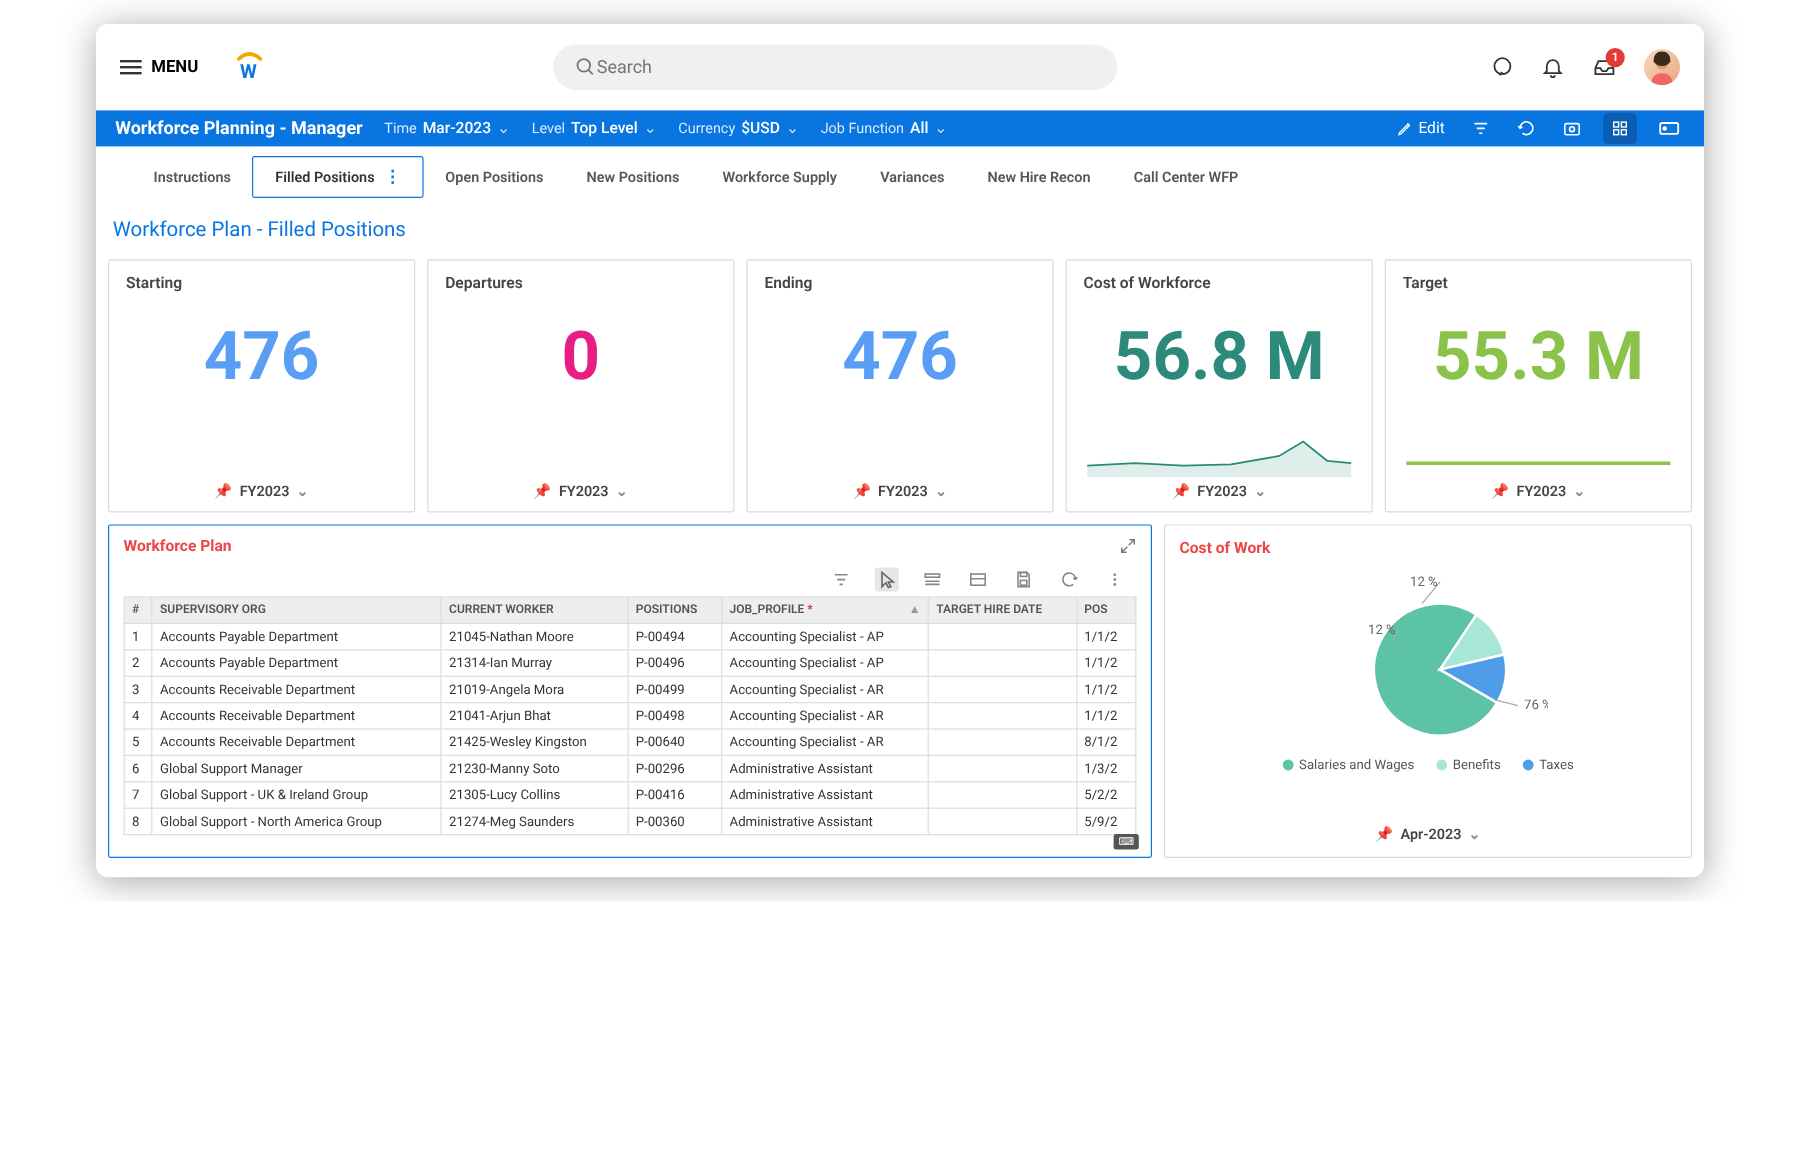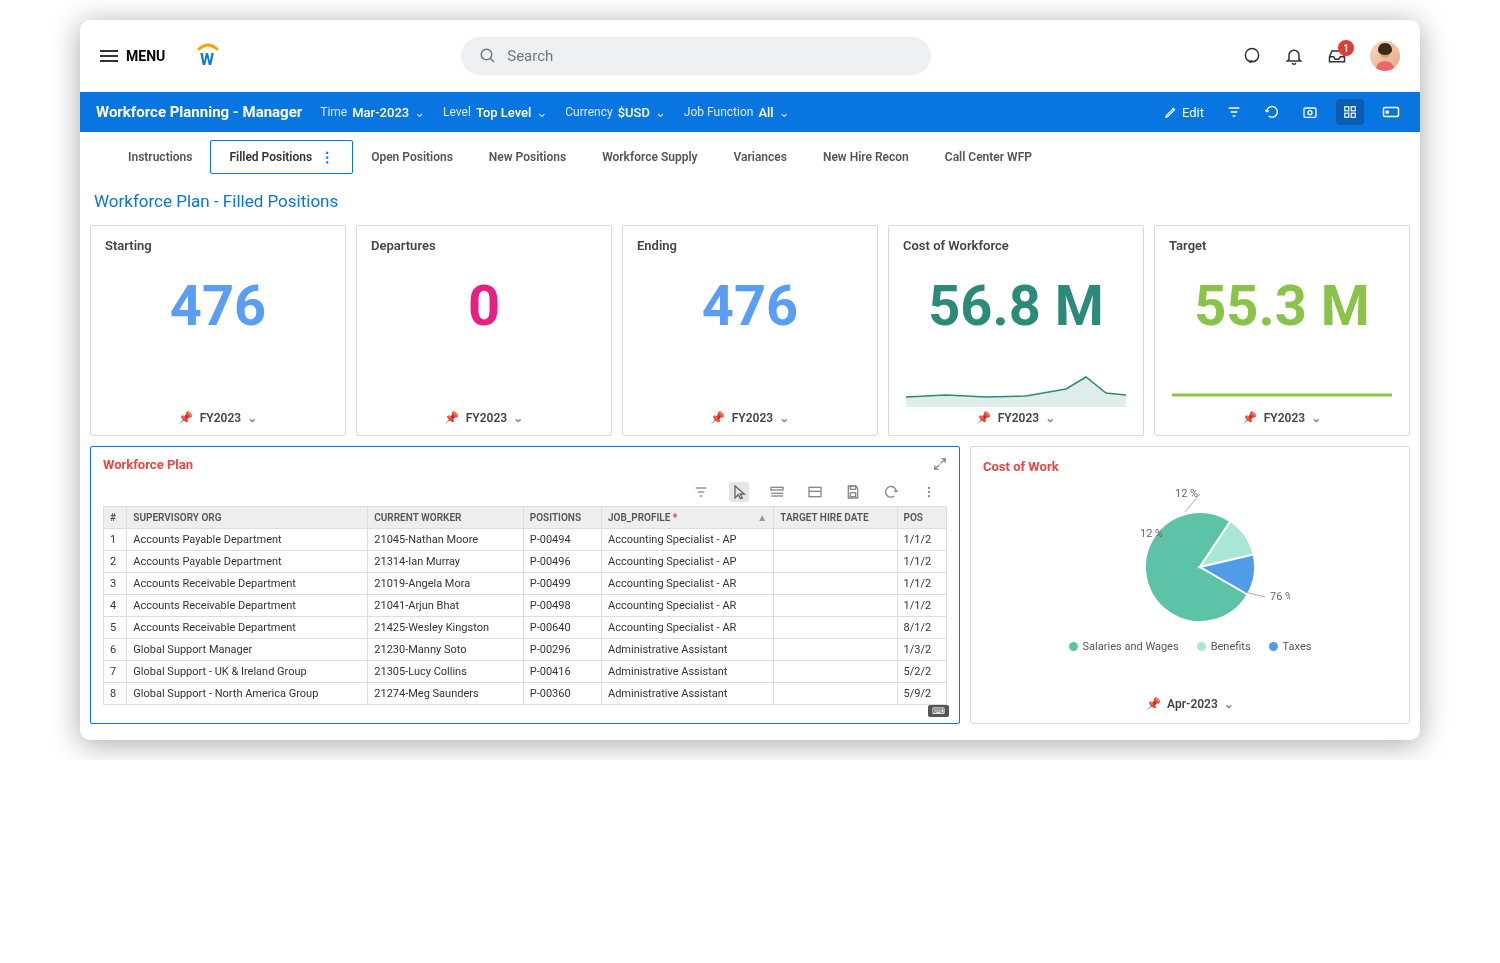--- a/index.html
+++ b/index.html
@@ -4,27 +4,27 @@
 <style>
 *{box-sizing:border-box;margin:0;padding:0;font-family:-apple-system,BlinkMacSystemFont,"Segoe UI",Roboto,sans-serif}
 body{background:#fff;padding:20px}
 .frame{width:1340px;margin:0 auto;background:#fff;border-radius:10px;box-shadow:0 4px 30px rgba(0,0,0,.35);overflow:hidden;}
 .topbar{display:flex;align-items:center;padding:17px 20px;gap:18px}
 .menu-btn{display:flex;align-items:center;gap:8px;font-weight:700;font-size:14px;cursor:pointer}
 .hamburger{display:flex;flex-direction:column;gap:3px}
 .hamburger span{width:18px;height:2px;background:#333}
 .logo-slot{width:30px;display:flex;align-items:center;justify-content:center;margin-left:10px;margin-right:20px}
 .search-wrap{flex:0 0 470px;margin-left:200px}
-.search{display:flex;align-items:flex-start;background:#eef0f2;border-radius:22px;padding:10px 18px;gap:10px}
+.search{display:flex;align-items:flex-start;background:#eef0f2;border-radius:22px;padding:10px 18px;}
 .search input{border:none;background:transparent;outline:none;font-size:15px;flex:1;color:#555}
 .right-icons{margin-left:auto;display:flex;align-items:center;gap:22px}
 .icon-btn{cursor:pointer;position:relative}
 .badge{position:absolute;top:-6px;right:-6px;background:#e53935;color:#fff;border-radius:50%;width:16px;height:16px;font-size:10px;display:flex;align-items:center;justify-content:center;font-weight:600}
 .avatar{width:30px;height:30px;border-radius:50%;background:linear-gradient(135deg,#f8d7c4,#e8a87c);display:flex;align-items:center;justify-content:center;overflow:hidden}
-.bluebar{background:#0875e1;color:#fff;display:flex;align-items:center;padding:0 16px;height:40px;font-size:13px;gap:18px}
+.bluebar{background:#0875e1;color:#fff;display:flex;align-items:center;padding:0 16px;height:30px;font-size:13px;gap:18px}
 .bluebar .title{font-weight:700;font-size:15px}
 .bb-item{display:flex;align-items:center;gap:5px;cursor:pointer}
 .bb-label{opacity:.85;font-size:12px}
 .bb-val{font-weight:500}
 .bluebar-right{margin-left:auto;display:flex;align-items:center;gap:14px}
 .bbr-btn{cursor:pointer;padding:4px;display:flex;align-items:center;gap:4px}
 .bbr-btn.boxed{background:#0a5db0;border-radius:4px;width:28px;height:26px;justify-content:center}
 .tabs{display:flex;align-items:center;padding:8px 30px 0;gap:0;border-bottom:1px solid transparent}
 .tab{padding:8px 18px;font-size:12px;color:#555;font-weight:600;cursor:pointer}
 .tab.active{border:1px solid #0875e1;border-radius:2px;color:#333;display:flex;align-items:center;gap:8px}

